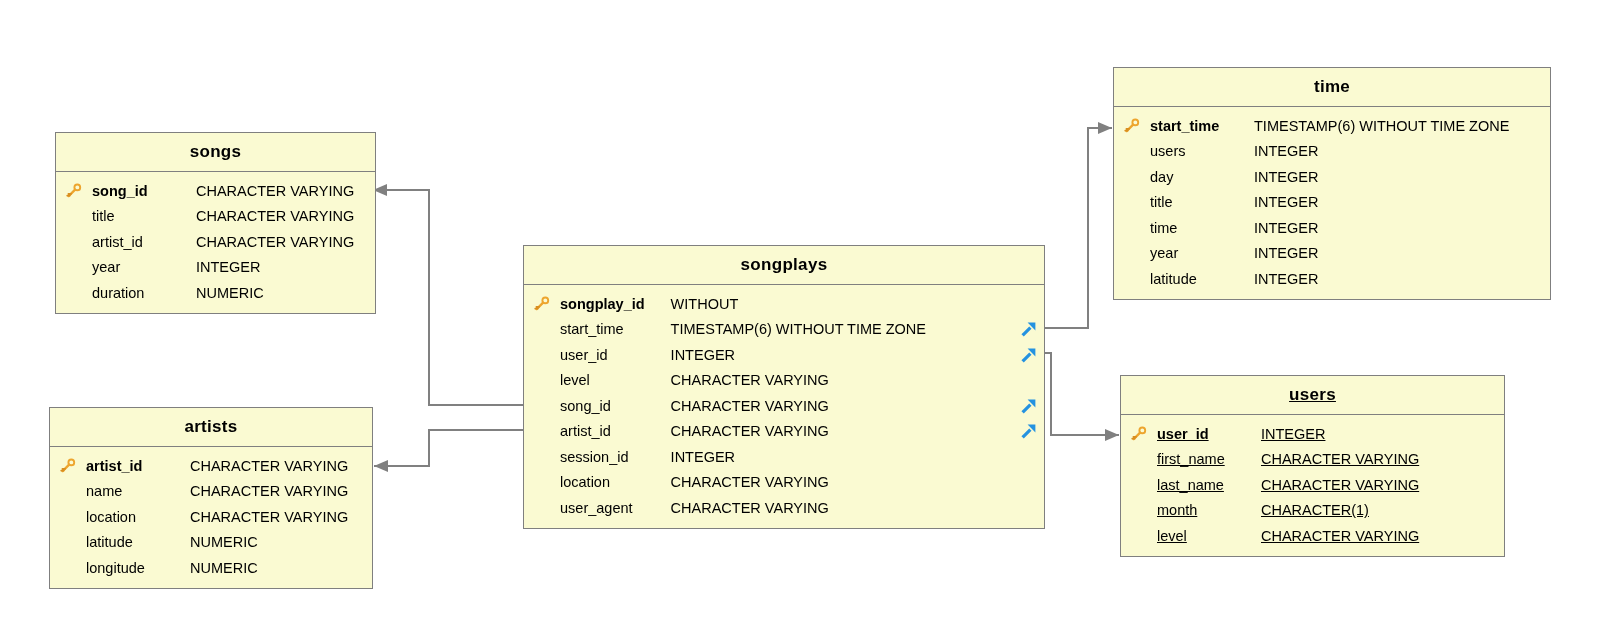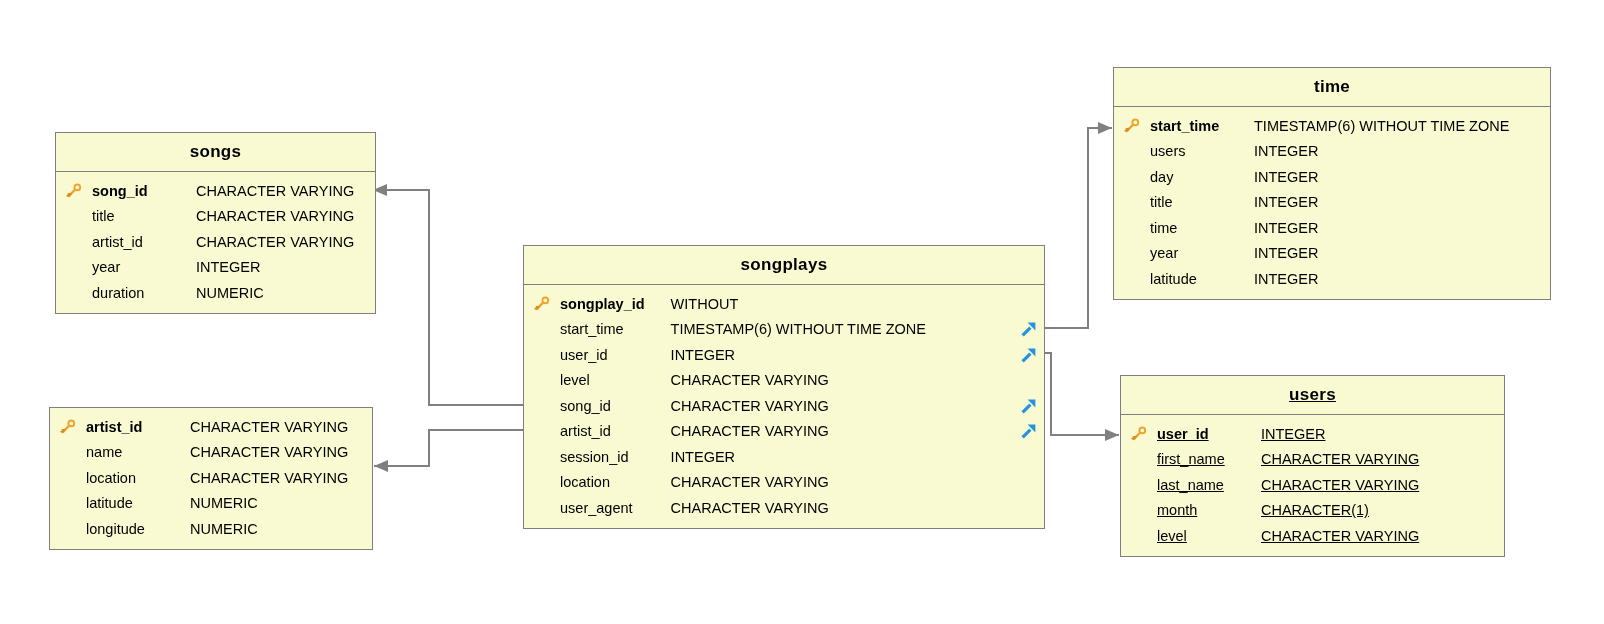--- a/index.html
+++ b/index.html
@@ -92,20 +92,23 @@
   <div class="col-row">
     <span class="cell cell-key"></span>
     <span class="cell cell-name">duration</span>
     <span class="cell cell-type">NUMERIC</span>
     <span class="cell cell-fk"></span>
   </div>
 </div>
   </div>
 
   <div class="table" id="table-artists">
+    <div class="table-header">
+      <span class="table-title">artists</span>
+    </div>
     <div class="table-body">
   <div class="col-row pk">
     <span class="cell cell-key">
               <svg width="18" height="18" viewBox="0 0 18 18">
                 <circle cx="12.3" cy="5.4" r="2.9" fill="none" stroke="#EDA52E" stroke-width="1.9"></circle>
                 <path d="M10.1 7.6 L3.6 14.1" stroke="#EDA52E" stroke-width="2.3" fill="none" stroke-linecap="round"></path>
                 <path d="M6.1 11.8 H3.4 M4.8 13.6 H2.2" stroke="#D98E1F" stroke-width="1.7" fill="none" stroke-linecap="round"></path>
               </svg>
             </span>
     <span class="cell cell-name">artist_id</span>

